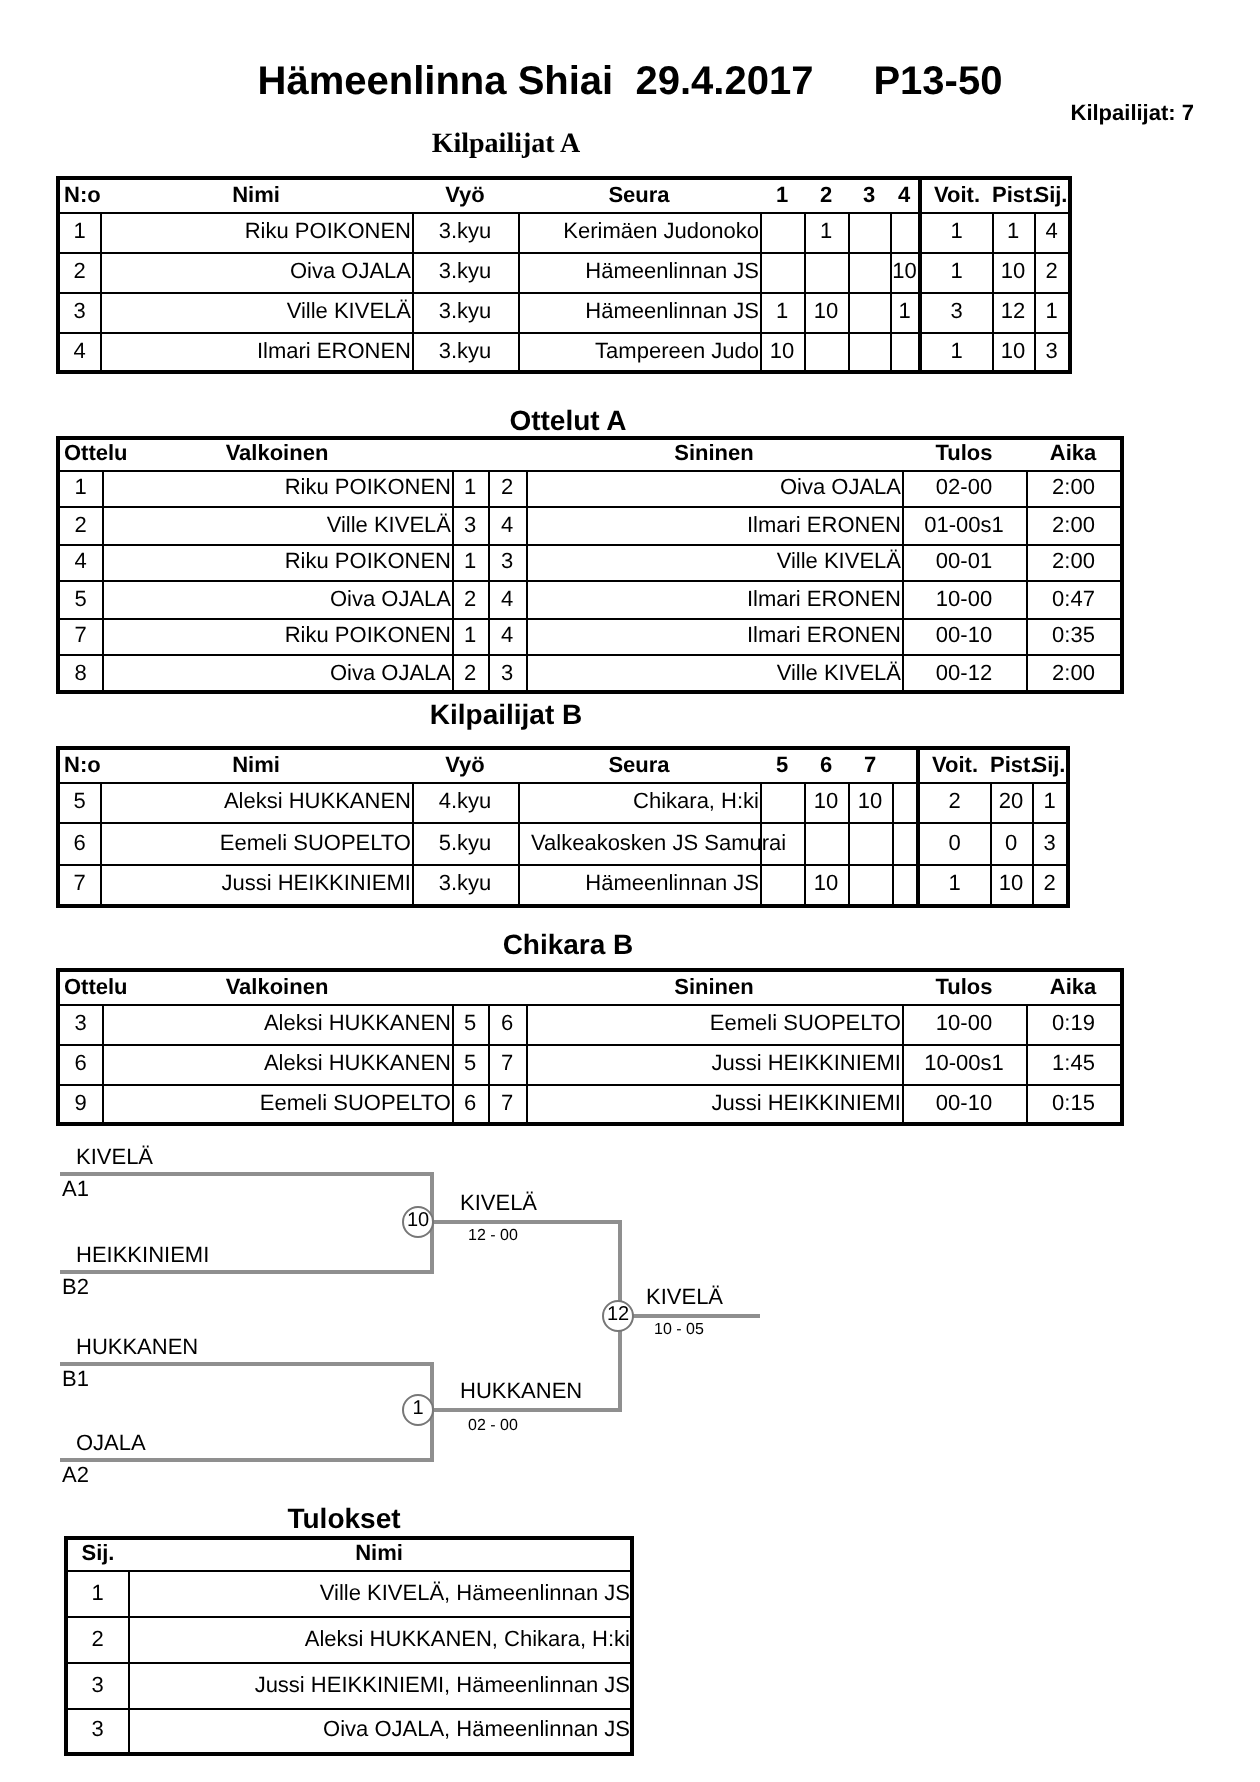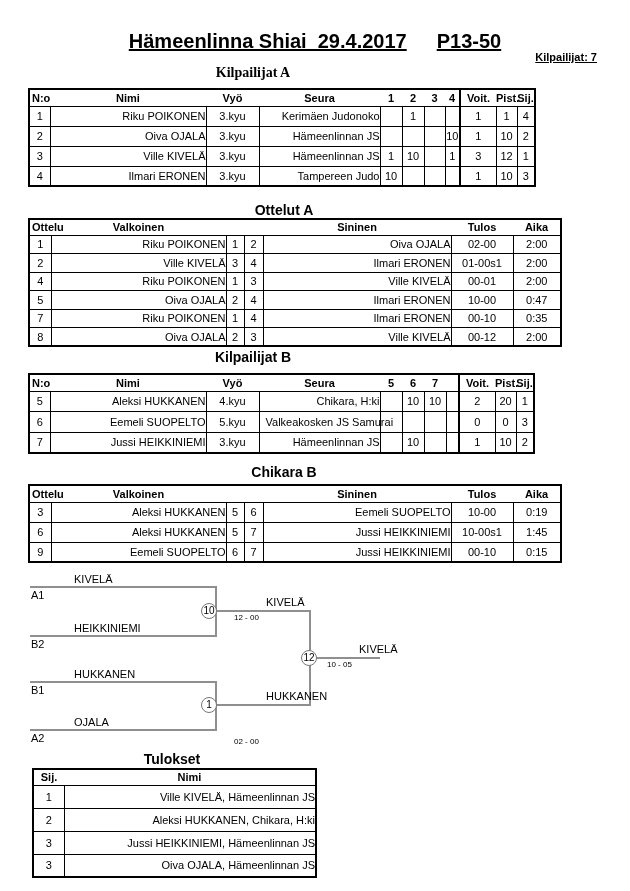--- a/index.html
+++ b/index.html
@@ -1,19 +1,19 @@
 <!DOCTYPE html>
 <html><head>
 <meta charset="utf-8">
 <style>
   * { margin:0; padding:0; box-sizing:border-box; }
   html,body { background:#fff; }
   body { font-family:"Liberation Sans", sans-serif; color:#000; }
   .page { position:relative; width:630px; height:891px; background:#fff; overflow:hidden; }
-  .abs { position:absolute;text-decoration:underline; }
+  .abs { position:absolute; }
 
   .title-row { top:30px; left:0; width:630px; display:flex; justify-content:center; gap:30px;
                font-size:20px; font-weight:bold; }
   .title-row span { white-space:pre; }
   .meta { top:51px; left:0; width:597px; text-align:right; font-size:11px; font-weight:bold; }
 
   .sec { position:absolute; font-size:14px; font-weight:bold; text-align:center; white-space:nowrap; }
   .sec-ka { left:28px; top:65px;  width:450px;font-family:Liberation Serif, serif; }
   .sec-oa { left:28px; top:202px; width:512px; }
   .sec-kb { left:28px; top:349px; width:450px; }
@@ -40,21 +40,21 @@
   #tbl-kb th { height:17px; }   #tbl-kb td { height:20.5px; }
   #tbl-ob th { height:17px; }   #tbl-ob td { height:20px; }
   #tbl-tu th { height:16px; }   #tbl-tu td { height:23px; }
   #tbl-tu th:first-child { text-align:center; }
 
   
   .bl { position:absolute; background:#8f8f8f; }
   .bl.h { height:2px; } .bl.v { width:2px; }
   .bcirc { position:absolute; width:16px; height:16px; border:1px solid #777; border-radius:50%;
            background:#fff; font-size:10px; line-height:14px; text-align:center; z-index:2; }
-  .bname  { position:absolute; font-size:11px; white-space:nowrap;margin-left:36px; }
+  .bname  { position:absolute; font-size:11px; white-space:nowrap; }
   .bseed  { position:absolute; font-size:11px; }
   .bscore { position:absolute; font-size:8px; white-space:nowrap; }
 </style>
 </head>
 <body>
 
 <div class="page">
 
   <div class="abs title-row">
     <span>Hämeenlinna Shiai  29.4.2017</span>
@@ -375,21 +375,21 @@
     <div class="bl h" style="left:217px;top:704px;width:93px;"></div>
     <div class="bl v" style="left:309px;top:610px;height:96px;"></div>
     <div class="bl h" style="left:310px;top:657px;width:70px;"></div>
 
     <div class="bcirc" style="left:201px;top:603px;">10</div>
     <div class="bname" style="left:230px;top:596px;">KIVELÄ</div>
     <div class="bscore" style="left:234px;top:613px;">12 - 00</div>
 
     <div class="bcirc" style="left:201px;top:697px;">1</div>
     <div class="bname" style="left:230px;top:690px;">HUKKANEN</div>
-    <div class="bscore" style="left:234px;top:737px;">02 - 00</div>
+    <div class="bscore" style="left:234px;top:708px;">02 - 00</div>
 
     <div class="bcirc" style="left:301px;top:650px;">12</div>
     <div class="bname" style="left:323px;top:643px;">KIVELÄ</div>
     <div class="bscore" style="left:327px;top:660px;">10 - 05</div>
   </div>
 
   <div class="sec sec-tu">Tulokset</div>
   <table class="sheet" id="tbl-tu">
       <colgroup>
         <col style="width: 31px;">

